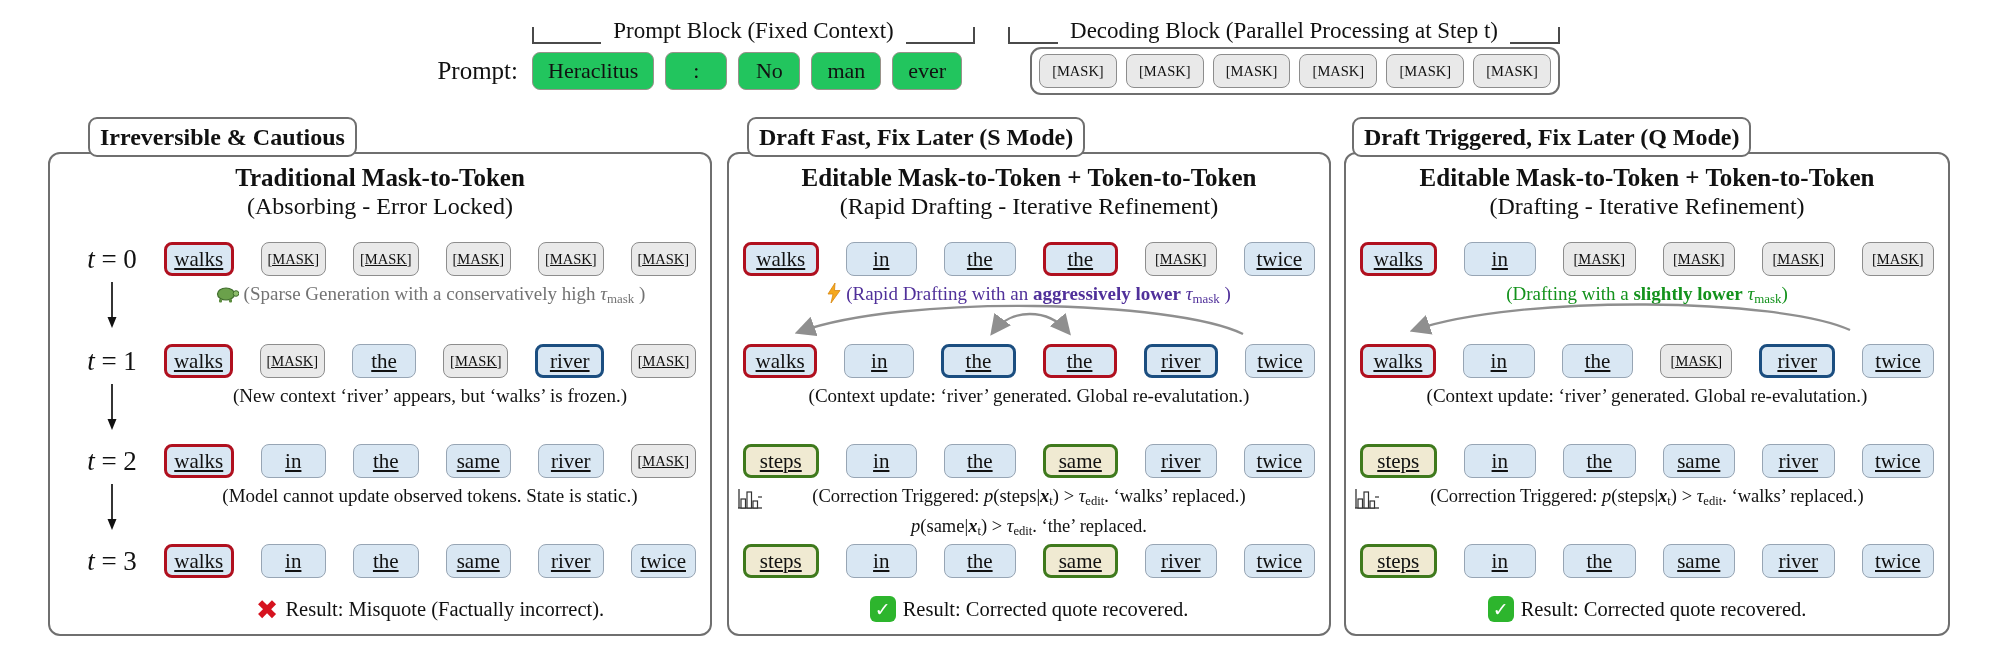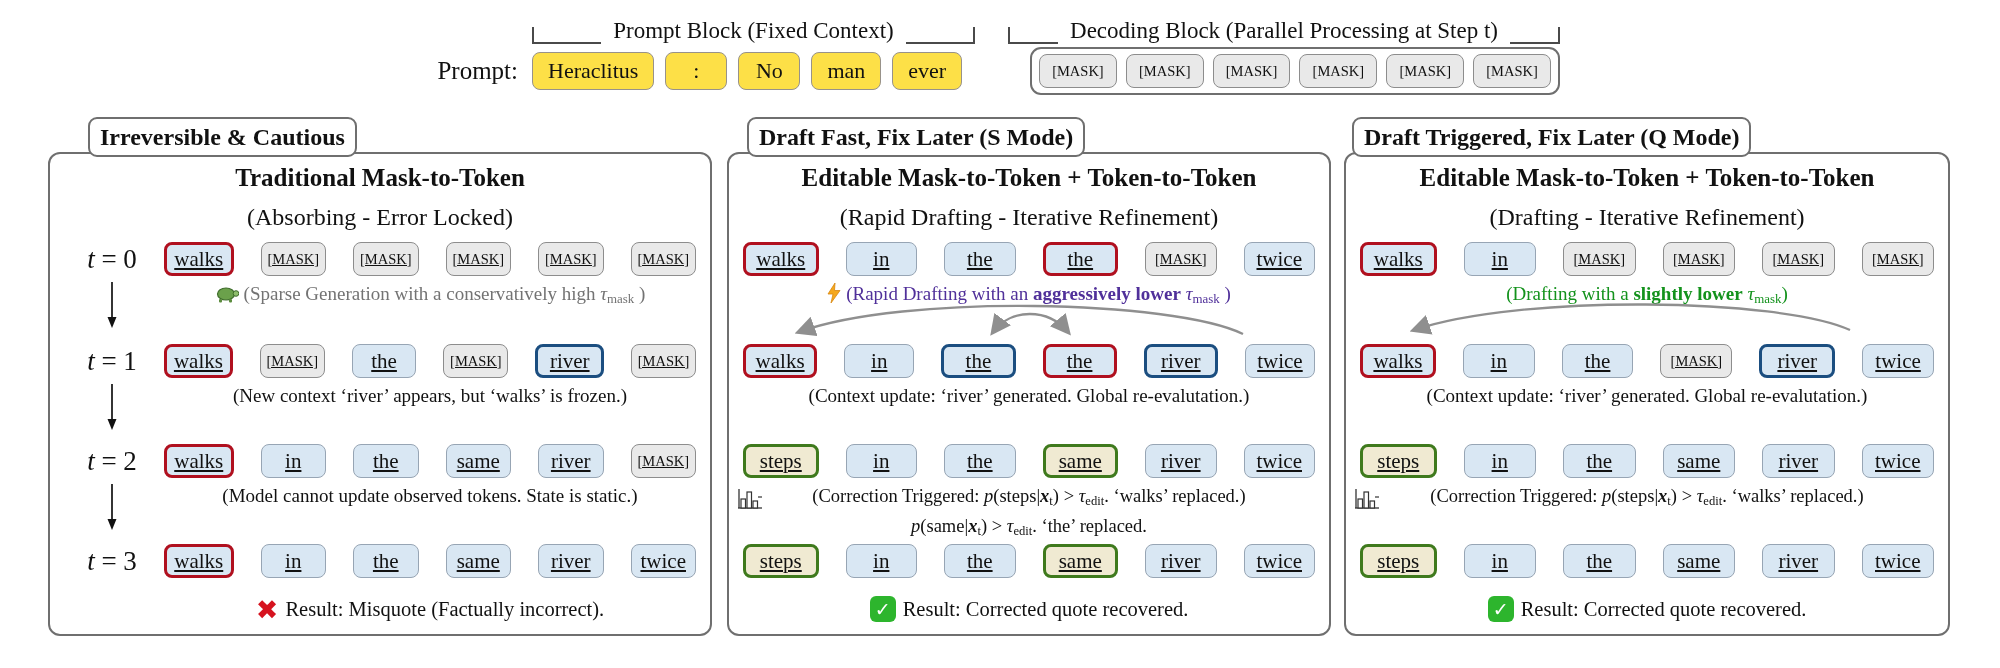--- a/index.html
+++ b/index.html
@@ -21,30 +21,30 @@
   .drow{display:flex;gap:9px;flex:1;}
 
   
   .tok{height:34px;border-radius:8px;background:#d9e7f3;border:1.6px solid #97a5b4;
        display:flex;align-items:center;justify-content:center;font-size:21px;flex:1;
        box-sizing:border-box;white-space:nowrap;}
   .k-mask{background:#e9e9e9;border-color:#8d8d8d;font-size:14.5px;}
   .k-red{border:3.6px solid #b0101f;}
   .k-blueb{border:3.6px solid #1b4e80;}
   .k-green{border:3.2px solid #3f7a1d;background:#f0ead2;}
-  .k-cream{background:#fde047;border-color:#98928a;}
+  .k-cream{background:#22c55e;border-color:#98928a;}
 
   
   .tab{position:absolute;top:117px;height:40px;background:#fff;border:2px solid #6f6f6f;
        border-radius:9px;display:flex;align-items:center;padding:0 10px;font-weight:bold;
        font-size:24px;z-index:4;box-sizing:border-box;white-space:nowrap;}
   .panel{position:absolute;top:152px;height:484px;background:#fff;border:2px solid #6f6f6f;
          border-radius:12px;z-index:1;box-sizing:border-box;}
   .pt1{text-align:center;font-weight:bold;font-size:25px;margin-top:10px;}
-  .pt2{text-align:center;font-size:24px;margin-top:12px;}
+  .pt2{text-align:center;font-size:24px;margin-top:1px;}
 
   .row{position:absolute;left:14px;right:14px;}
   .toks{display:flex;gap:27px;text-decoration:underline;}
   .cap{position:relative;text-align:center;margin-top:7px;font-size:19px;line-height:22px;white-space:nowrap;}
   .cap2{text-align:center;font-size:18.5px;line-height:28px;white-space:nowrap;}
   .c-olive{color:#737373;}
   .c-purple{color:#50309a;}
   .c-green{color:#13921c;}
   .c-math{font-size:18.5px;}
 

